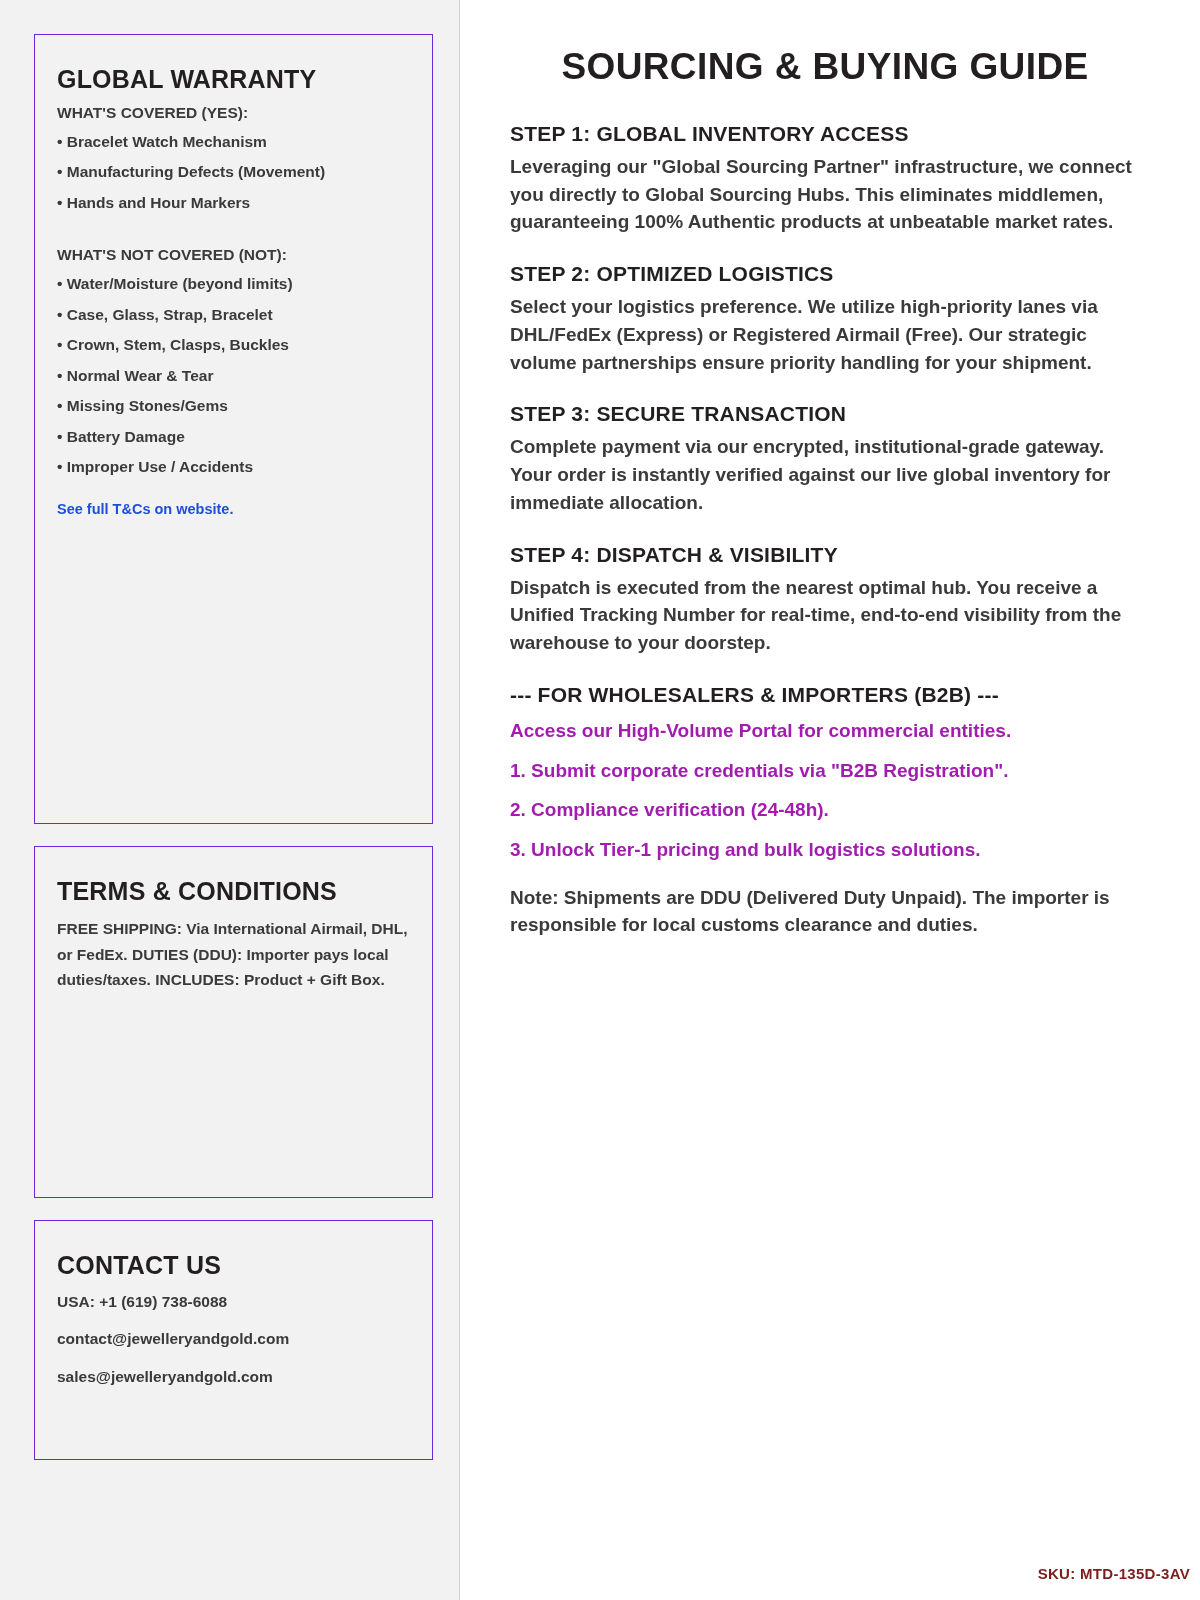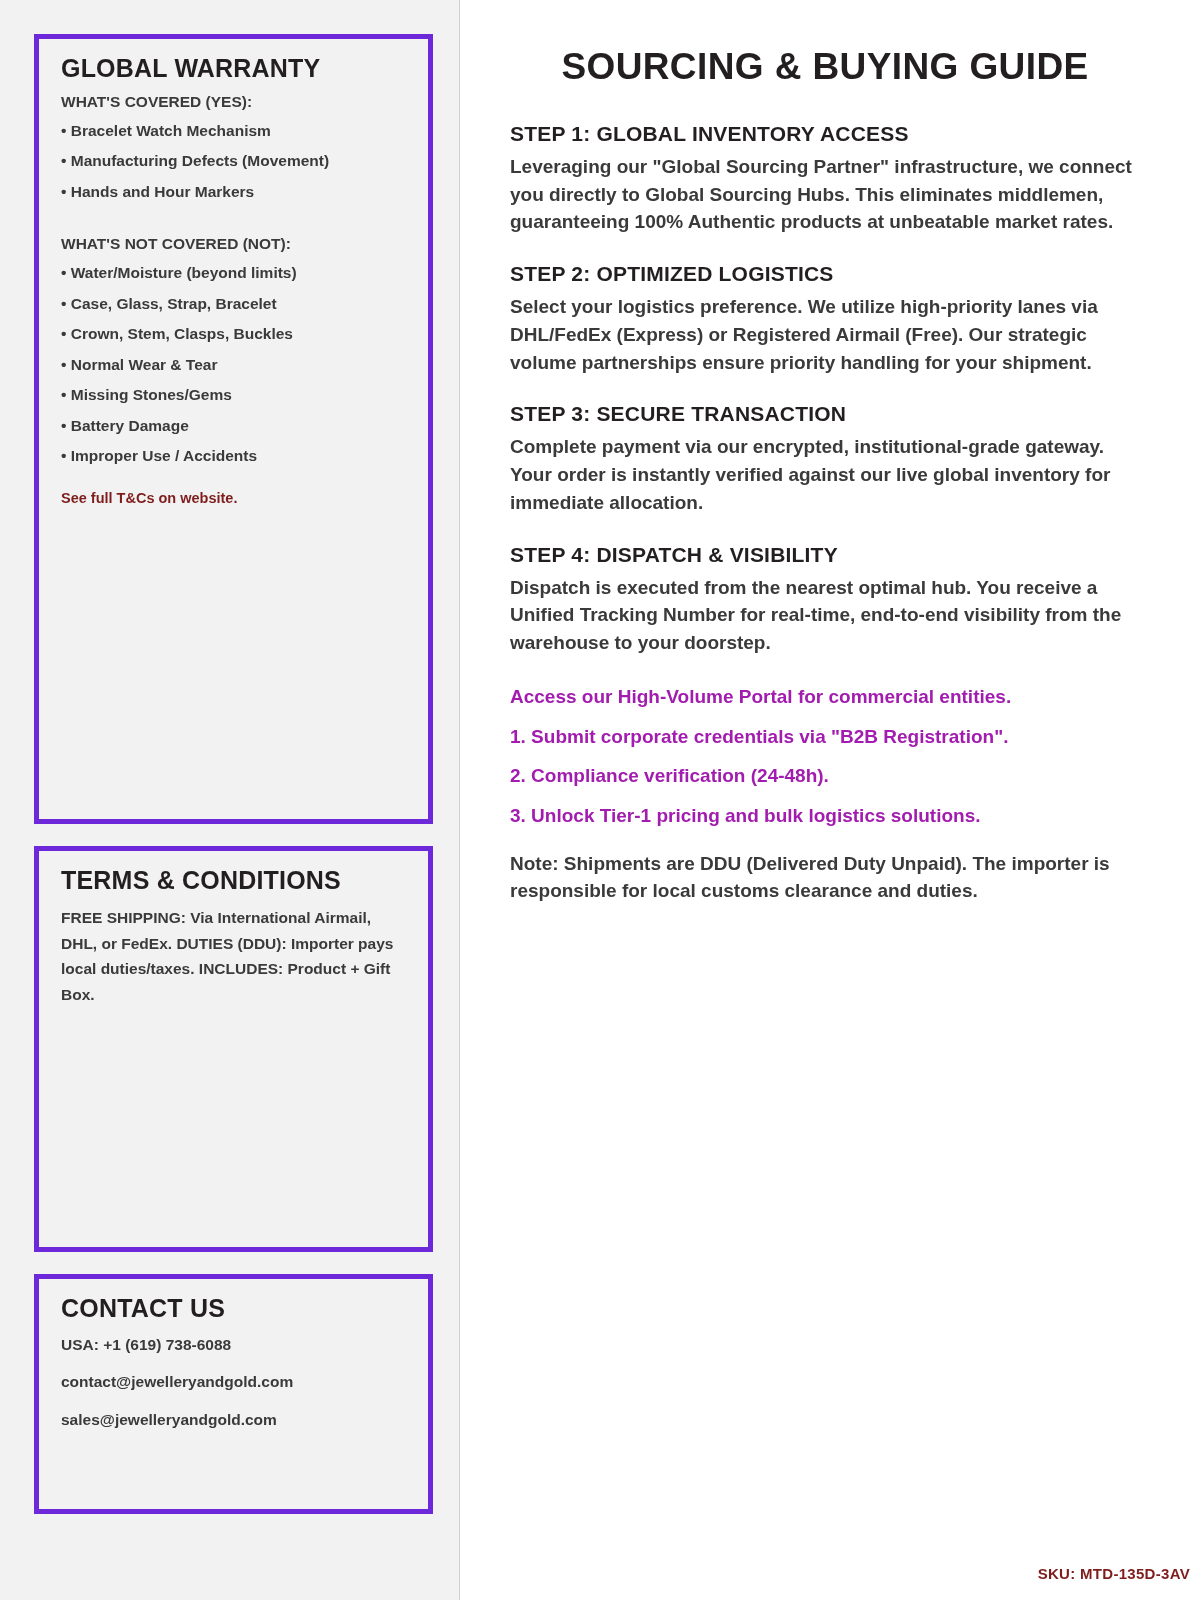--- a/index.html
+++ b/index.html
@@ -21,26 +21,26 @@
   .left-col {
     width: 460px;
     background: #f2f2f2;
     border-right: 1px solid #cfcfcf;
     padding: 34px 26px 20px 34px;
     display: flex;
     flex-direction: column;
     gap: 22px;
   }
   .panel {
-    border: 5px solid #6d28d9;
+    border: 1px solid #6d28d9;
     background: #f2f2f2;
-    padding: 15px 20px 22px 22px;
+    padding: 30px 20px 22px 22px;
   }
   .panel-warranty { height: 790px; }
-  .panel-terms { height: 406px; }
+  .panel-terms { height: 352px; }
   .panel-contact { height: 240px; }
 
   .panel h2 {
     font-size: 25px;
     font-weight: 700;
     letter-spacing: 0.2px;
     margin-bottom: 10px;
     color: #231f20;
   }
   .sub-head {
@@ -53,21 +53,21 @@
     font-size: 15.5px;
     font-weight: 700;
     color: #3a3a3a;
     line-height: 1.45;
     margin-bottom: 8px;
   }
   .gap-block { height: 24px; }
   .note {
     font-size: 14.5px;
     font-weight: 700;
-    color: #7f1d1d;
+    color: #1d4ed8;
     margin-top: 22px;
   }
   .terms-body {
     font-size: 15.5px;
     font-weight: 700;
     color: #3a3a3a;
     line-height: 1.65;
   }
   .contact-line {
     font-size: 15.5px;
@@ -196,20 +196,21 @@
       <div class="step-title">STEP 3: SECURE TRANSACTION</div>
       <div class="step-body">Complete payment via our encrypted, institutional-grade gateway. Your order is instantly verified against our live global inventory for immediate allocation.</div>
     </div>
 
     <div class="step">
       <div class="step-title">STEP 4: DISPATCH &amp; VISIBILITY</div>
       <div class="step-body">Dispatch is executed from the nearest optimal hub. You receive a Unified Tracking Number for real-time, end-to-end visibility from the warehouse to your doorstep.</div>
     </div>
 
     <div class="b2b">
+      <div class="b2b-title">--- FOR WHOLESALERS &amp; IMPORTERS (B2B) ---</div>
       <div class="b2b-line">Access our High-Volume Portal for commercial entities.</div>
       <div class="b2b-line">1. Submit corporate credentials via "B2B Registration".</div>
       <div class="b2b-line">2. Compliance verification (24-48h).</div>
       <div class="b2b-line">3. Unlock Tier-1 pricing and bulk logistics solutions.</div>
       <div class="b2b-note">Note: Shipments are DDU (Delivered Duty Unpaid). The importer is responsible for local customs clearance and duties.</div>
     </div>
 
     <div class="sku">SKU: MTD-135D-3AV</div>
   </div>
 

